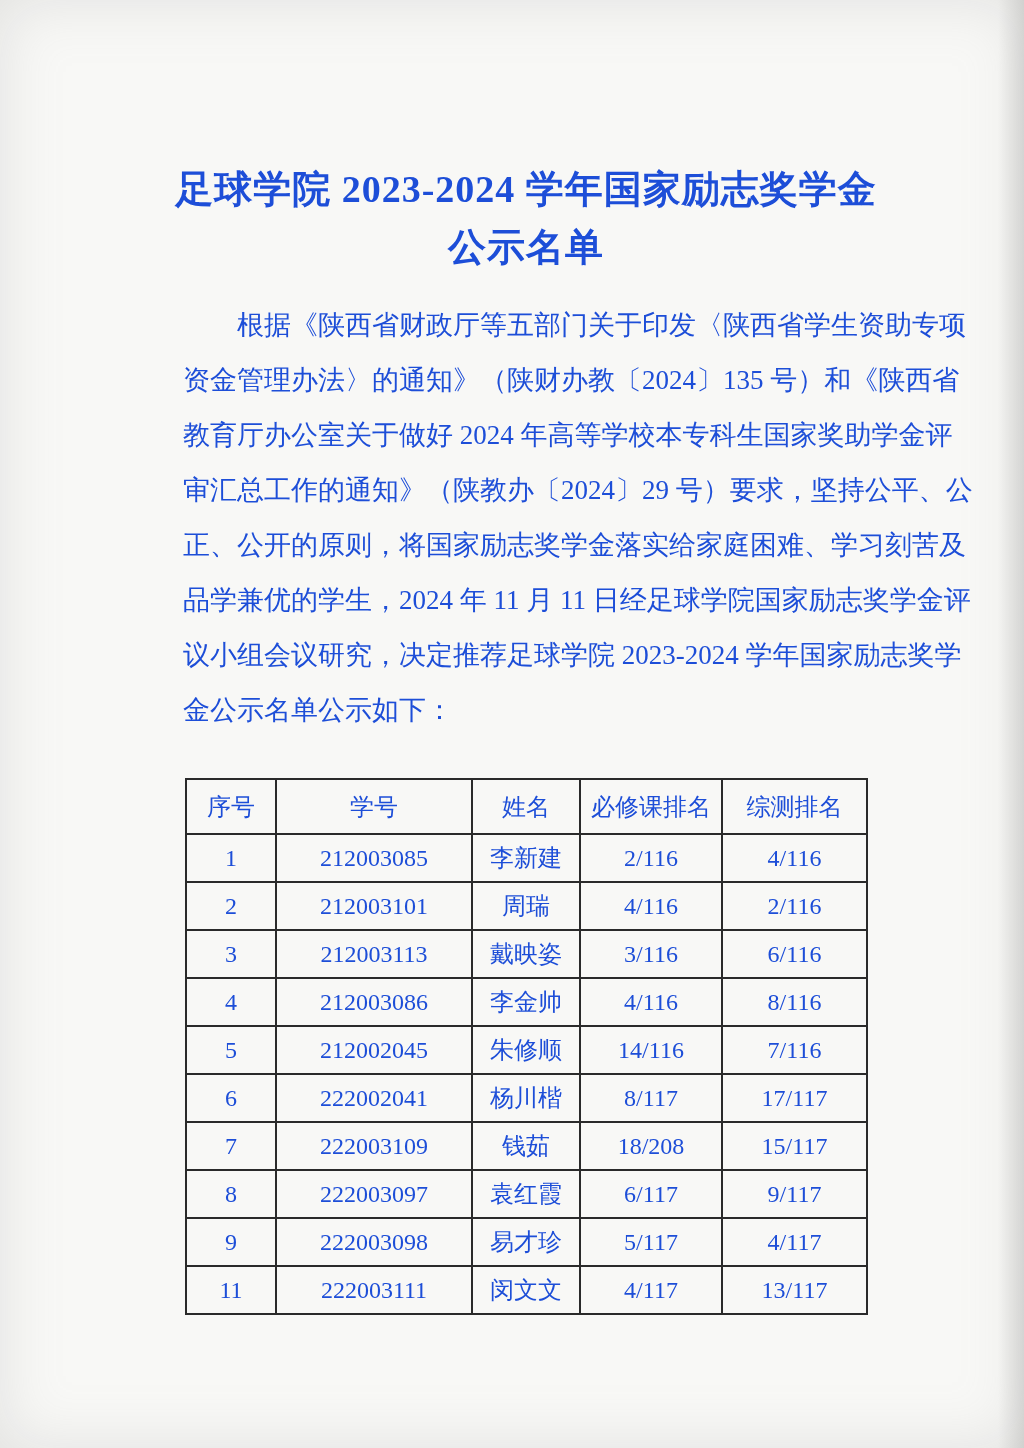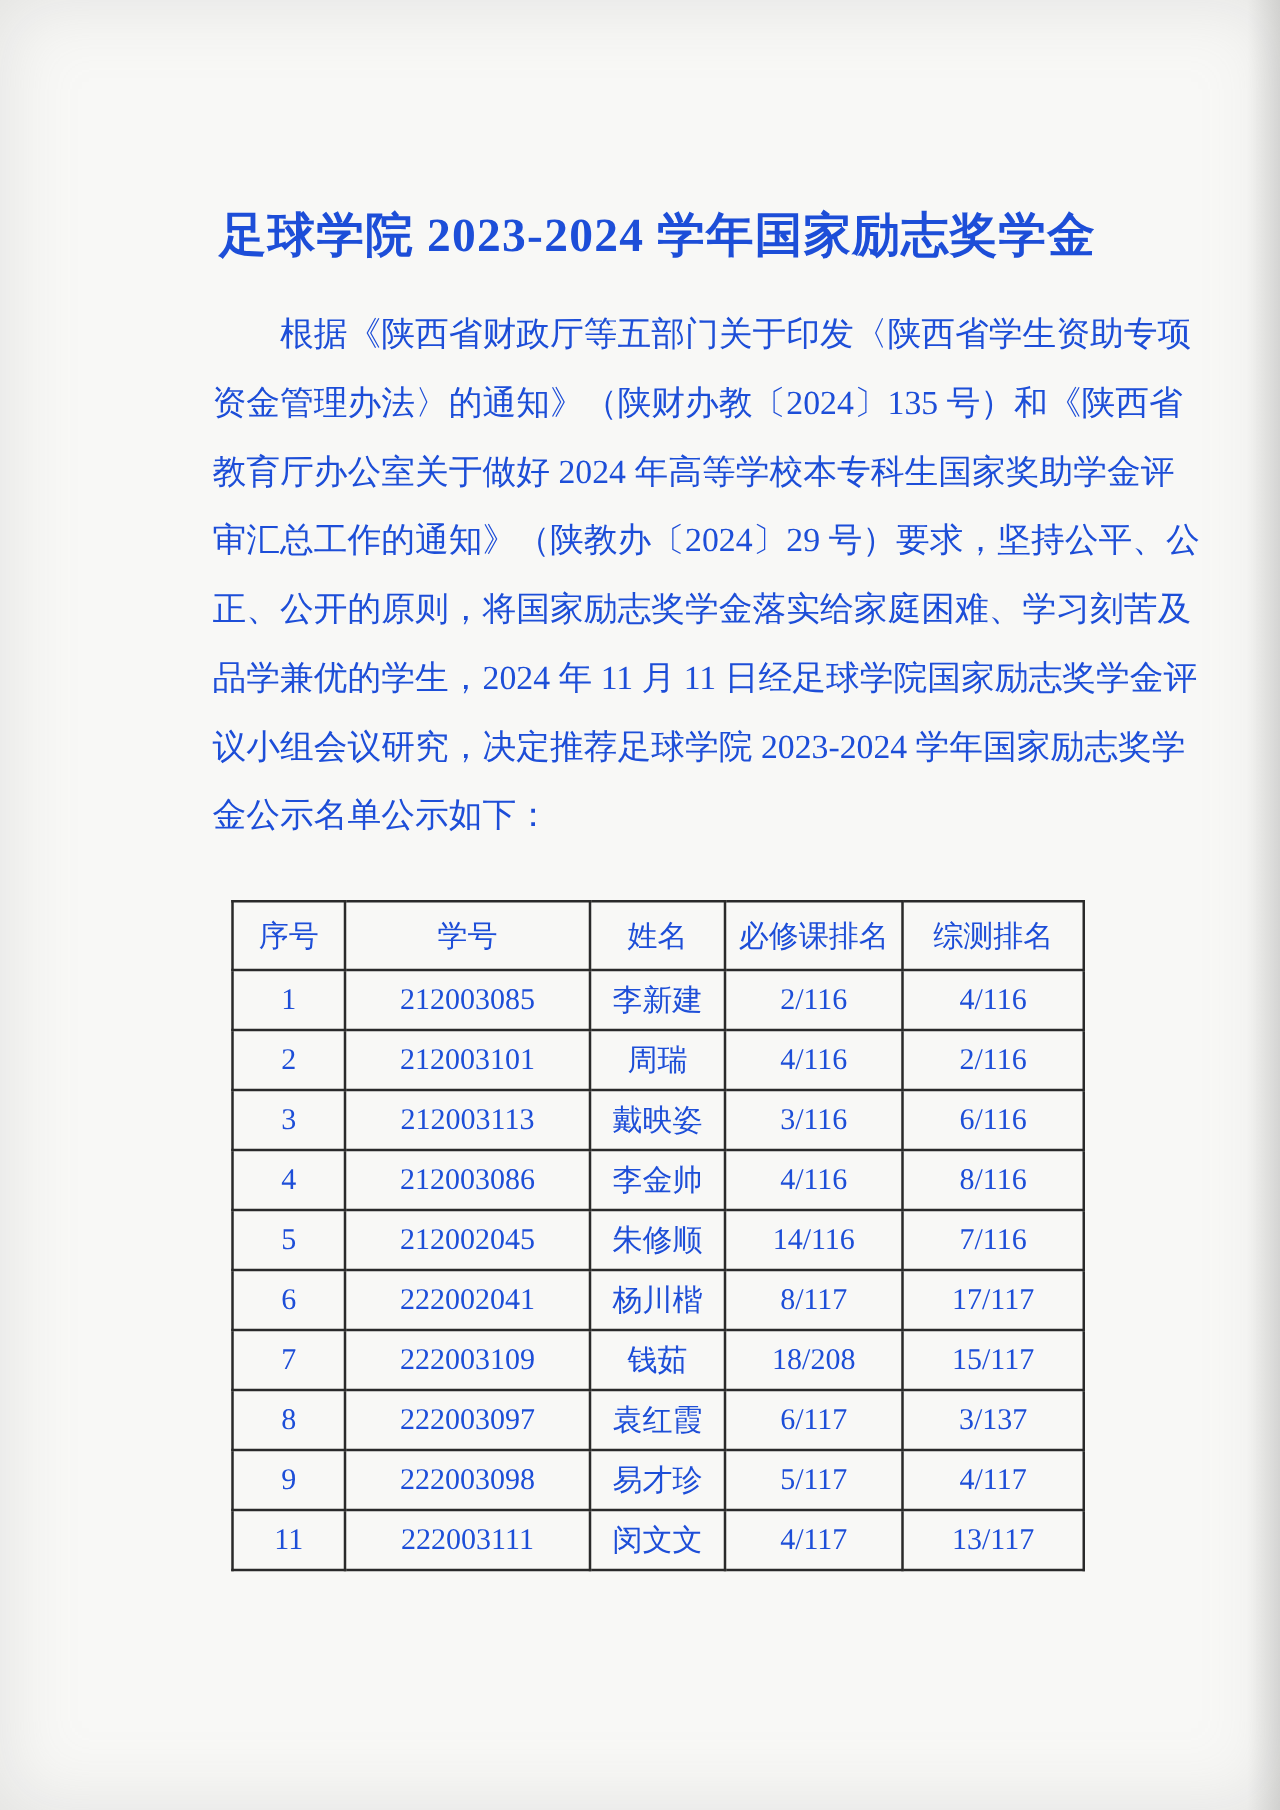--- a/index.html
+++ b/index.html
@@ -29,20 +29,21 @@
     letter-spacing: 1px;
     margin-bottom: 22px;
   }
   .body-paragraph {
     font-size: 27px;
     line-height: 55px;
   }
   .para-line {
     height: 55px;
     white-space: nowrap;
+    margin-left: 13px;
   }
   .para-line.fill {
     text-align: justify;
     text-align-last: justify;
   }
   .para-line.indent { text-indent: 54px; }
   .roster-table {
     margin: 40px 16px 0 15px;
     border-collapse: collapse;
     table-layout: fixed;
@@ -68,20 +69,21 @@
   }
 </style>
 </head>
 <body>
 
 <div class="page">
   <div class="content">
 
     <div class="doc-title">
       <div>足球学院 2023-2024 学年国家励志奖学金</div>
+      <div>公示名单</div>
     </div>
 
     <div class="body-paragraph">
         <div class="para-line indent fill">根据《陕西省财政厅等五部门关于印发〈陕西省学生资助专项</div>
         <div class="para-line fill">资金管理办法〉的通知》（陕财办教〔2024〕135 号）和《陕西省</div>
         <div class="para-line fill">教育厅办公室关于做好 2024 年高等学校本专科生国家奖助学金评</div>
         <div class="para-line fill">审汇总工作的通知》（陕教办〔2024〕29 号）要求，坚持公平、公</div>
         <div class="para-line fill">正、公开的原则，将国家励志奖学金落实给家庭困难、学习刻苦及</div>
         <div class="para-line fill">品学兼优的学生，2024 年 11 月 11 日经足球学院国家励志奖学金评</div>
         <div class="para-line fill">议小组会议研究，决定推荐足球学院 2023-2024 学年国家励志奖学</div>
@@ -153,21 +155,21 @@
             <td>222003109</td>
             <td>钱茹</td>
             <td>18/208</td>
             <td>15/117</td>
           </tr>
           <tr>
             <td>8</td>
             <td>222003097</td>
             <td>袁红霞</td>
             <td>6/117</td>
-            <td>3/137</td>
+            <td>9/117</td>
           </tr>
           <tr>
             <td>9</td>
             <td>222003098</td>
             <td>易才珍</td>
             <td>5/117</td>
             <td>4/117</td>
           </tr>
           <tr>
             <td>11</td>

